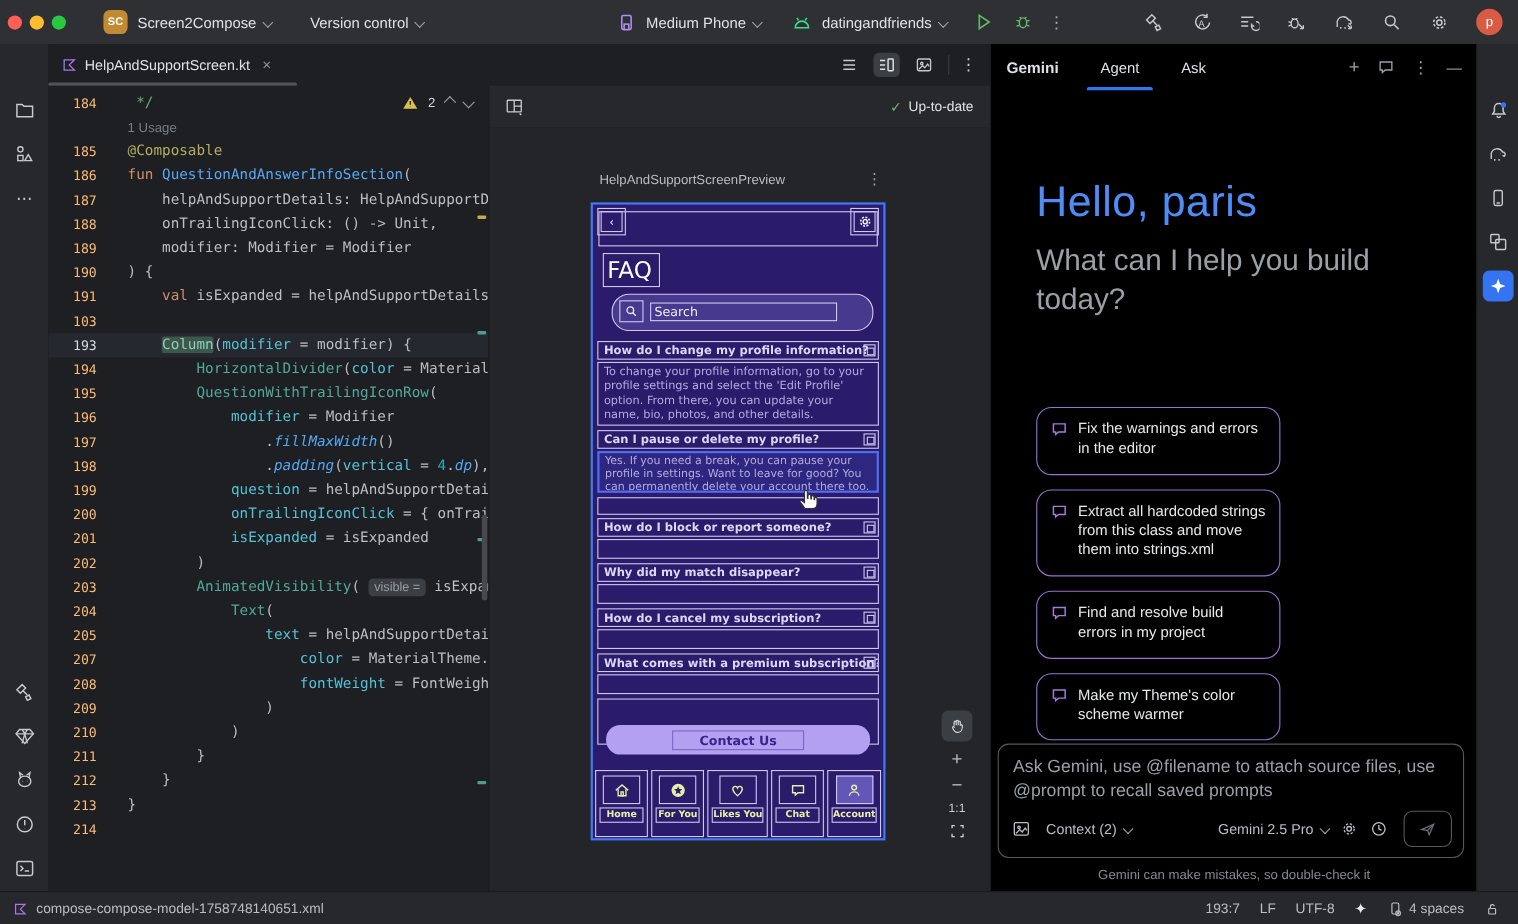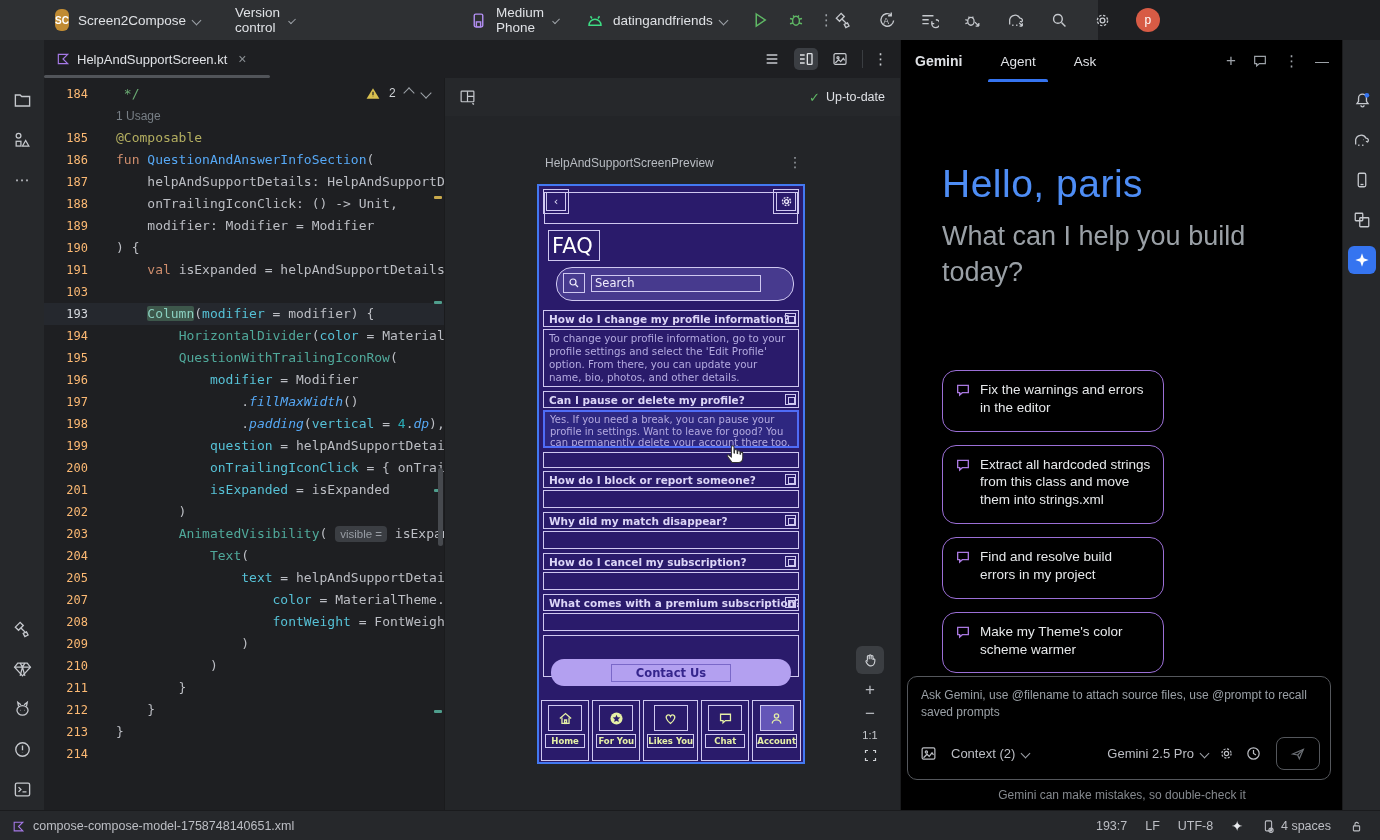--- a/index.html
+++ b/index.html
@@ -4,21 +4,21 @@
 <style>
   html,body{margin:0;padding:0;background:#111;}
   #app{position:relative;width:1380px;height:840px;background:#1e1f22;overflow:hidden;
        font-family:"Liberation Sans",sans-serif;color:#dfe1e5;-webkit-font-smoothing:antialiased;}
   .abs{position:absolute;}
   .ico{display:inline-flex;align-items:center;justify-content:center;}
   svg{display:block;}
   .chev{width:6px;height:6px;border-right:1.5px solid #9da2a8;border-bottom:1.5px solid #9da2a8;
         display:inline-block;transform:rotate(45deg);margin-left:7px;vertical-align:2px;}
   
-  #titlebar{left:0;top:0;width:1098px;height:40px;background:#2e3033;display:flex;align-items:center;}
+  #titlebar{left:0;top:0;width:1380px;height:40px;background:#2e3033;display:flex;align-items:center;}
   .tl{width:13px;height:13px;border-radius:50%;margin-left:7px;}
   #badge{width:22px;height:22px;border-radius:6px;background:#c08b33;color:#fff;font-weight:bold;
          font-size:10px;display:flex;align-items:center;justify-content:center;margin-left:34px;}
   .tb-text{font-size:13.5px;color:#dfe1e5;margin-left:9px;}
   .tb-group{display:flex;align-items:center;cursor:default;}
   .tb-icons{margin-left:auto;display:flex;align-items:center;gap:24px;padding-right:14px;}
   #avatar{width:24px;height:24px;border-radius:50%;background:#d75b45;color:#fff;font-size:12px;
           display:flex;align-items:center;justify-content:center;}
   
   #left-strip{left:0;top:40px;width:44px;height:770px;background:#26282b;border-right:1px solid #1a1b1d;}
@@ -120,21 +120,21 @@
                       background:#3574F0;border-radius:2px 2px 0 0;}
   #g-hicons{margin-left:auto;display:flex;align-items:center;gap:16px;padding-right:14px;color:#9da2a8;}
   #g-greet{position:absolute;left:41px;top:122px;font-size:39px;color:#4e8df5;letter-spacing:.5px;}
   #g-sub{position:absolute;left:41px;top:178px;width:330px;font-size:27px;line-height:1.35;color:#9aa0a6;}
   #chips{position:absolute;left:41px;top:330px;width:222px;}
   .chip{border:1.5px solid #9b6fd6;border-radius:14px;padding:10px 12px 14px;margin-bottom:13px;
         display:flex;gap:9px;font-size:13.5px;line-height:1.32;color:#e6e8ea;}
   .chip .ci{flex:0 0 16px;margin-top:1px;}
   #g-input{position:absolute;left:6px;top:636px;width:424px;height:104px;border:1px solid #54575c;
            border-radius:10px;box-sizing:border-box;}
-  #g-ph{position:absolute;left:13px;top:10px;width:392px;font-size:12px;line-height:1.4;color:#9aa0a6;}
+  #g-ph{position:absolute;left:13px;top:10px;width:392px;font-size:16px;line-height:1.4;color:#9aa0a6;}
   #g-irow{position:absolute;left:12px;right:10px;bottom:9px;display:flex;align-items:center;gap:10px;color:#bcbec4;}
   #g-ctx{display:flex;align-items:center;font-size:13px;margin-left:4px;}
   #g-model{display:flex;align-items:center;font-size:13px;margin-left:auto;}
   #send-btn{width:42px;height:31px;border:1px solid #54575c;border-radius:8px;display:flex;
             align-items:center;justify-content:center;margin-left:4px;}
   #g-disc{position:absolute;left:0;top:748px;width:442px;text-align:center;font-size:12px;color:#85898e;}
   
   #statusbar{left:0;top:810px;width:1380px;height:30px;background:#26282b;border-top:1px solid #1a1b1d;
              display:flex;align-items:center;font-size:12.5px;color:#bcbec4;}
   #sb-left{display:flex;align-items:center;gap:8px;margin-left:12px;}

